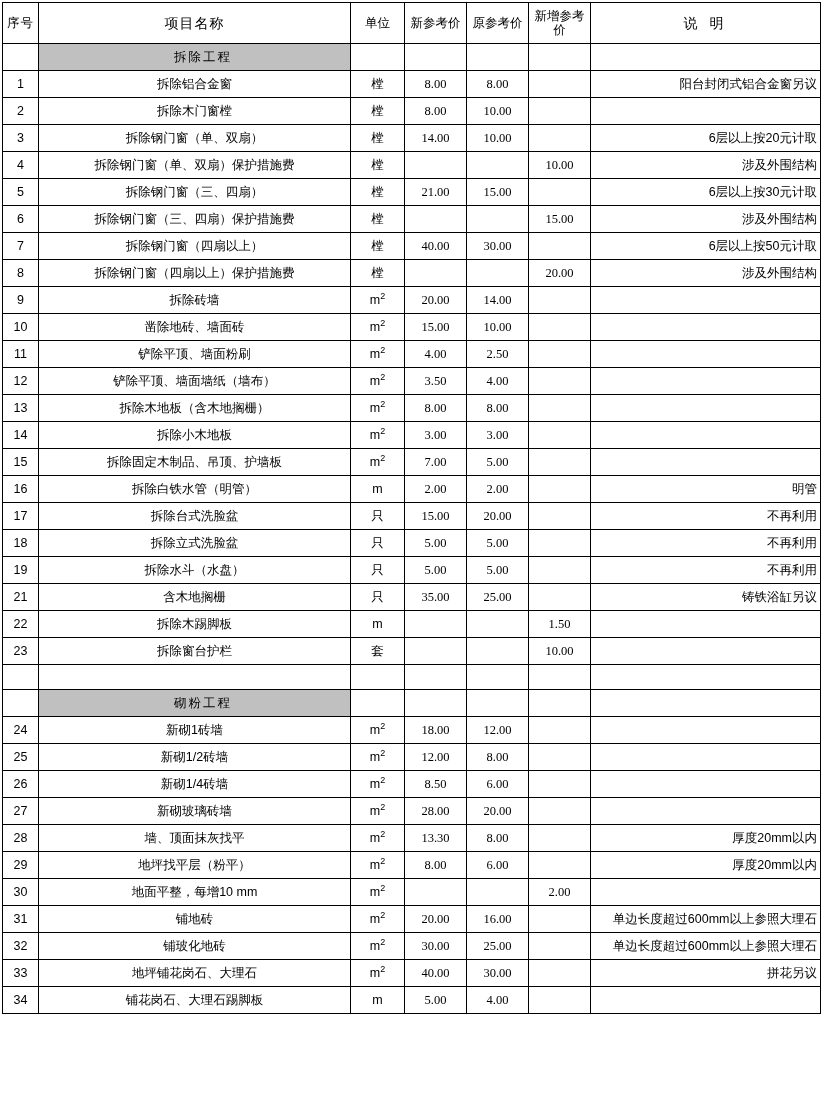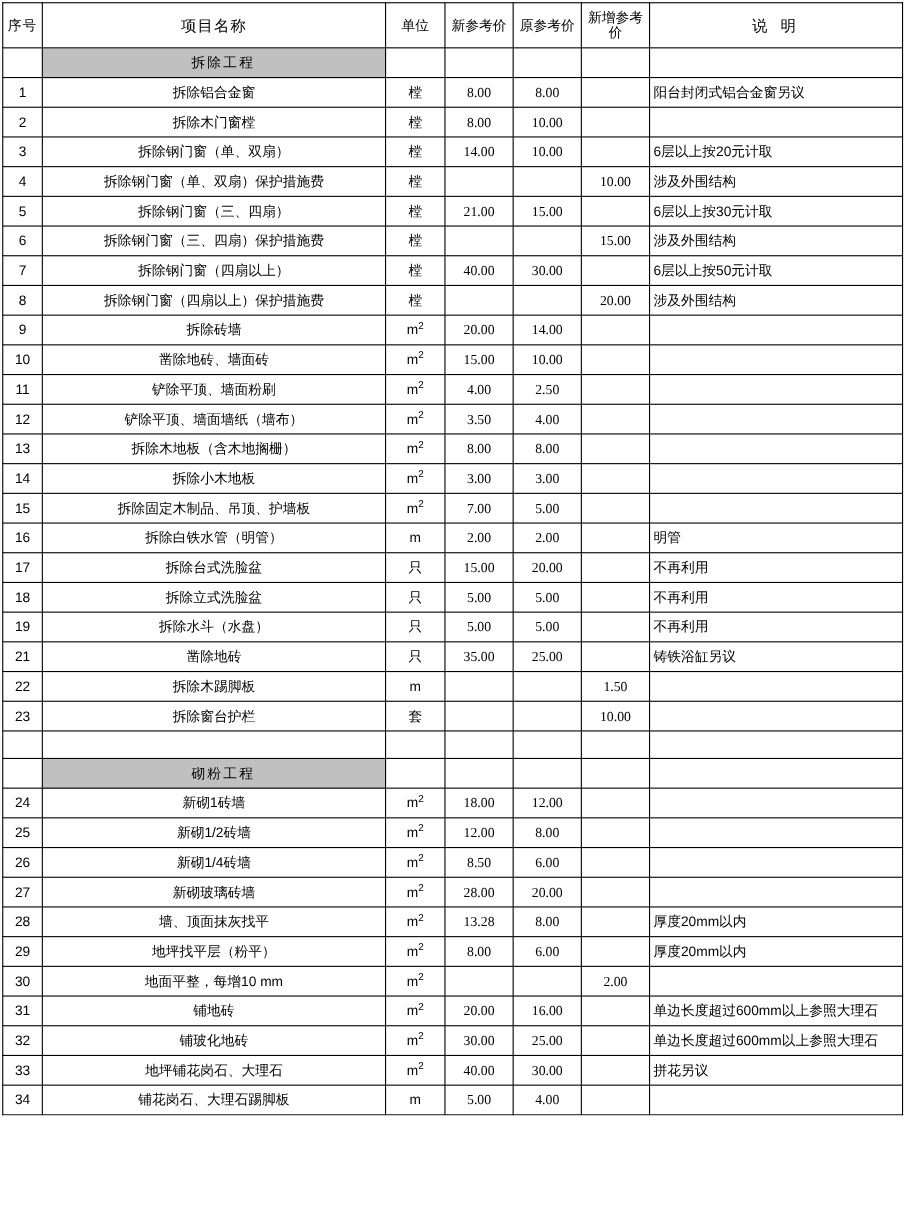--- a/index.html
+++ b/index.html
@@ -47,21 +47,21 @@
   }
   thead td.hdr-name { font-size: 14px; letter-spacing: 1px; }
   thead td.hdr-note { font-size: 14px; letter-spacing: 4px; }
   thead td.hdr-seq  { font-size: 12.5px; letter-spacing: 1px; }
 
   tr.data-row td { height: 26px; }
   td.seq   { text-align: center; }
   td.name  { text-align: center; padding-left: 6px; }
   td.unit  { text-align: center; }
   td.num   { text-align: center; font-family: "Liberation Serif", serif; font-size: 13px; }
-  td.note  { text-align: left; padding-left: 4px; font-size: 12px; }
+  td.note  { text-align: right; padding-left: 4px; font-size: 12px; }
 
   tr.section-row td {
     height: 26px;
     padding-left: 20px;
   }
   td.section-title {
     background: #c0c0c0;
     text-align: center;
     font-weight: bold;
     font-size: 13.5px;
@@ -278,21 +278,21 @@
           <td class="seq">19</td>
           <td class="name">拆除水斗（水盘）</td>
           <td class="unit">只</td>
           <td class="num">5.00</td>
           <td class="num">5.00</td>
           <td class="num">&nbsp;</td>
           <td class="note note-wrap">不再利用</td>
         </tr>
         <tr class="data-row">
           <td class="seq">21</td>
-          <td class="name">凿除地砖</td>
+          <td class="name">含木地搁栅</td>
           <td class="unit">只</td>
           <td class="num">35.00</td>
           <td class="num">25.00</td>
           <td class="num">&nbsp;</td>
           <td class="note note-wrap">铸铁浴缸另议</td>
         </tr>
         <tr class="data-row">
           <td class="seq">22</td>
           <td class="name">拆除木踢脚板</td>
           <td class="unit">m</td>
@@ -361,21 +361,21 @@
           <td class="unit">m<sup class="unit-sup">2</sup></td>
           <td class="num">28.00</td>
           <td class="num">20.00</td>
           <td class="num">&nbsp;</td>
           <td class="note note-wrap">&nbsp;</td>
         </tr>
         <tr class="data-row">
           <td class="seq">28</td>
           <td class="name">墙、顶面抹灰找平</td>
           <td class="unit">m<sup class="unit-sup">2</sup></td>
-          <td class="num">13.28</td>
+          <td class="num">13.30</td>
           <td class="num">8.00</td>
           <td class="num">&nbsp;</td>
           <td class="note note-wrap">厚度20mm以内</td>
         </tr>
         <tr class="data-row">
           <td class="seq">29</td>
           <td class="name">地坪找平层（粉平）</td>
           <td class="unit">m<sup class="unit-sup">2</sup></td>
           <td class="num">8.00</td>
           <td class="num">6.00</td>

